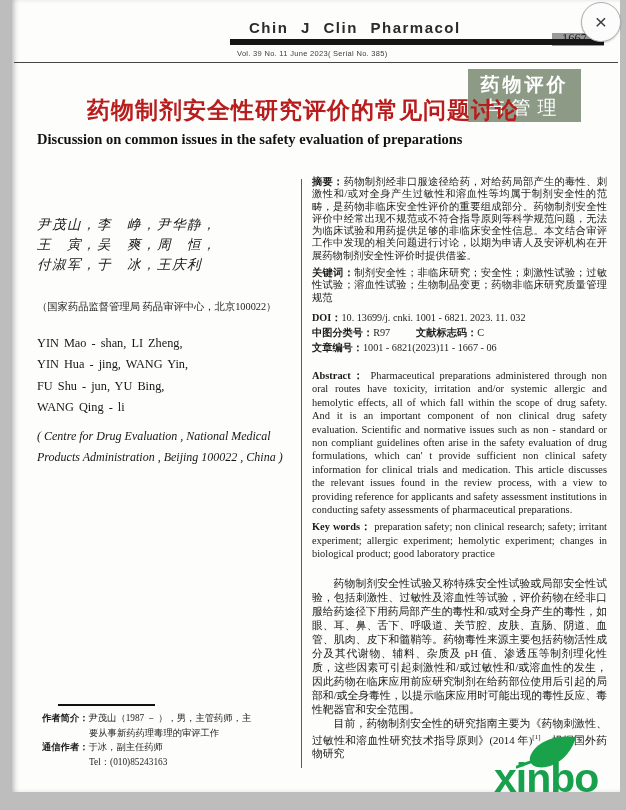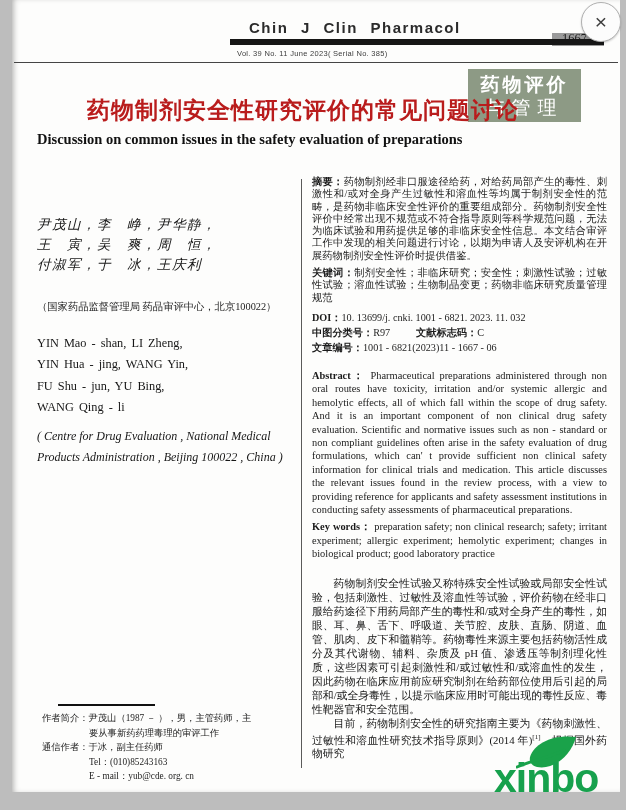--- a/index.html
+++ b/index.html
@@ -53,21 +53,21 @@
   .kw-en { margin-top:4px; font-size:10.4px; line-height:13.4px; text-align:justify; color:#1a1a1a; }
   .body-zh { margin-top:15px; font-size:10.8px; line-height:14px; text-align:justify;
              text-indent:2em; color:#161616; }
   .body-zh.p2 { margin-top:0; }
   .body-zh sup { font-size:7px; vertical-align:super; }
 
   
   .fn-rule { position:absolute; left:46px; top:704px; width:97px; height:2px; background:#111; }
   .footnotes { position:absolute; left:30px; top:711px; width:258px; font-size:9.3px;
                line-height:14.6px; color:#1c1c1c; }
-  .fn-label { font-weight:normal; }
+  .fn-label { font-weight:bold; }
   .fn-cont { padding-left:47px; }
 
   
   .watermark { position:absolute; left:478px; top:744px; width:150px; height:64px; }
   .wm-text { position:absolute; left:16px; top:14px; font-family:"Liberation Sans",sans-serif;
              font-weight:bold; font-size:41px; letter-spacing:-1px; color:#17a14d; line-height:1; }
   .wm-leaf { position:absolute; left:38px; top:-8px; width:62px; height:34px; }
 
   
   .close-btn { position:absolute; left:581px; top:2px; width:40px; height:40px; border-radius:50%;
@@ -126,21 +126,20 @@
       <p class="body-zh">药物制剂安全性试验又称特殊安全性试验或局部安全性试验，包括刺激性、过敏性及溶血性等试验，评价药物在经非口服给药途径下用药局部产生的毒性和/或对全身产生的毒性，如眼、耳、鼻、舌下、呼吸道、关节腔、皮肤、直肠、阴道、血管、肌肉、皮下和髓鞘等。药物毒性来源主要包括药物活性成分及其代谢物、辅料、杂质及 pH 值、渗透压等制剂理化性质，这些因素可引起刺激性和/或过敏性和/或溶血性的发生，因此药物在临床应用前应研究制剂在给药部位使用后引起的局部和/或全身毒性，以提示临床应用时可能出现的毒性反应、毒性靶器官和安全范围。</p>
       <p class="body-zh p2"><span>目前，药物制剂安全性的研究指南主要为《药物刺激性、过敏性和溶血性研究技术指导原则》(2014 年)</span><sup>[1]</sup><span>，根据国外药物研究</span></p>
     </div>
 
     <div class="fn-rule"></div>
     <div class="footnotes">
       <div><span class="fn-label">作者简介：</span><span>尹茂山（1987 － ），男，主管药师，主</span></div>
       <div class="fn-cont">要从事新药药理毒理的审评工作</div>
       <div><span class="fn-label">通信作者：</span><span>于冰，副主任药师</span></div>
       <div class="fn-cont">Tel：(010)85243163</div>
-      <div class="fn-cont">E - mail：yub@cde. org. cn</div>
     </div>
   </div>
 
   <div class="watermark">
     <svg class="wm-leaf" viewBox="0 0 62 34" xmlns="http://www.w3.org/2000/svg">
       <path d="M60,1 C38,-2 18,7 14,21 C13,26 16,30 21,31 C36,34 54,22 60,1 Z" fill="#1aa24a"></path>
       <path d="M1,31 C16,24 34,22 48,14" stroke="#1aa24a" stroke-width="3" fill="none" stroke-linecap="round"></path>
     </svg>
     <span class="wm-text">xinbo</span>
   </div>

